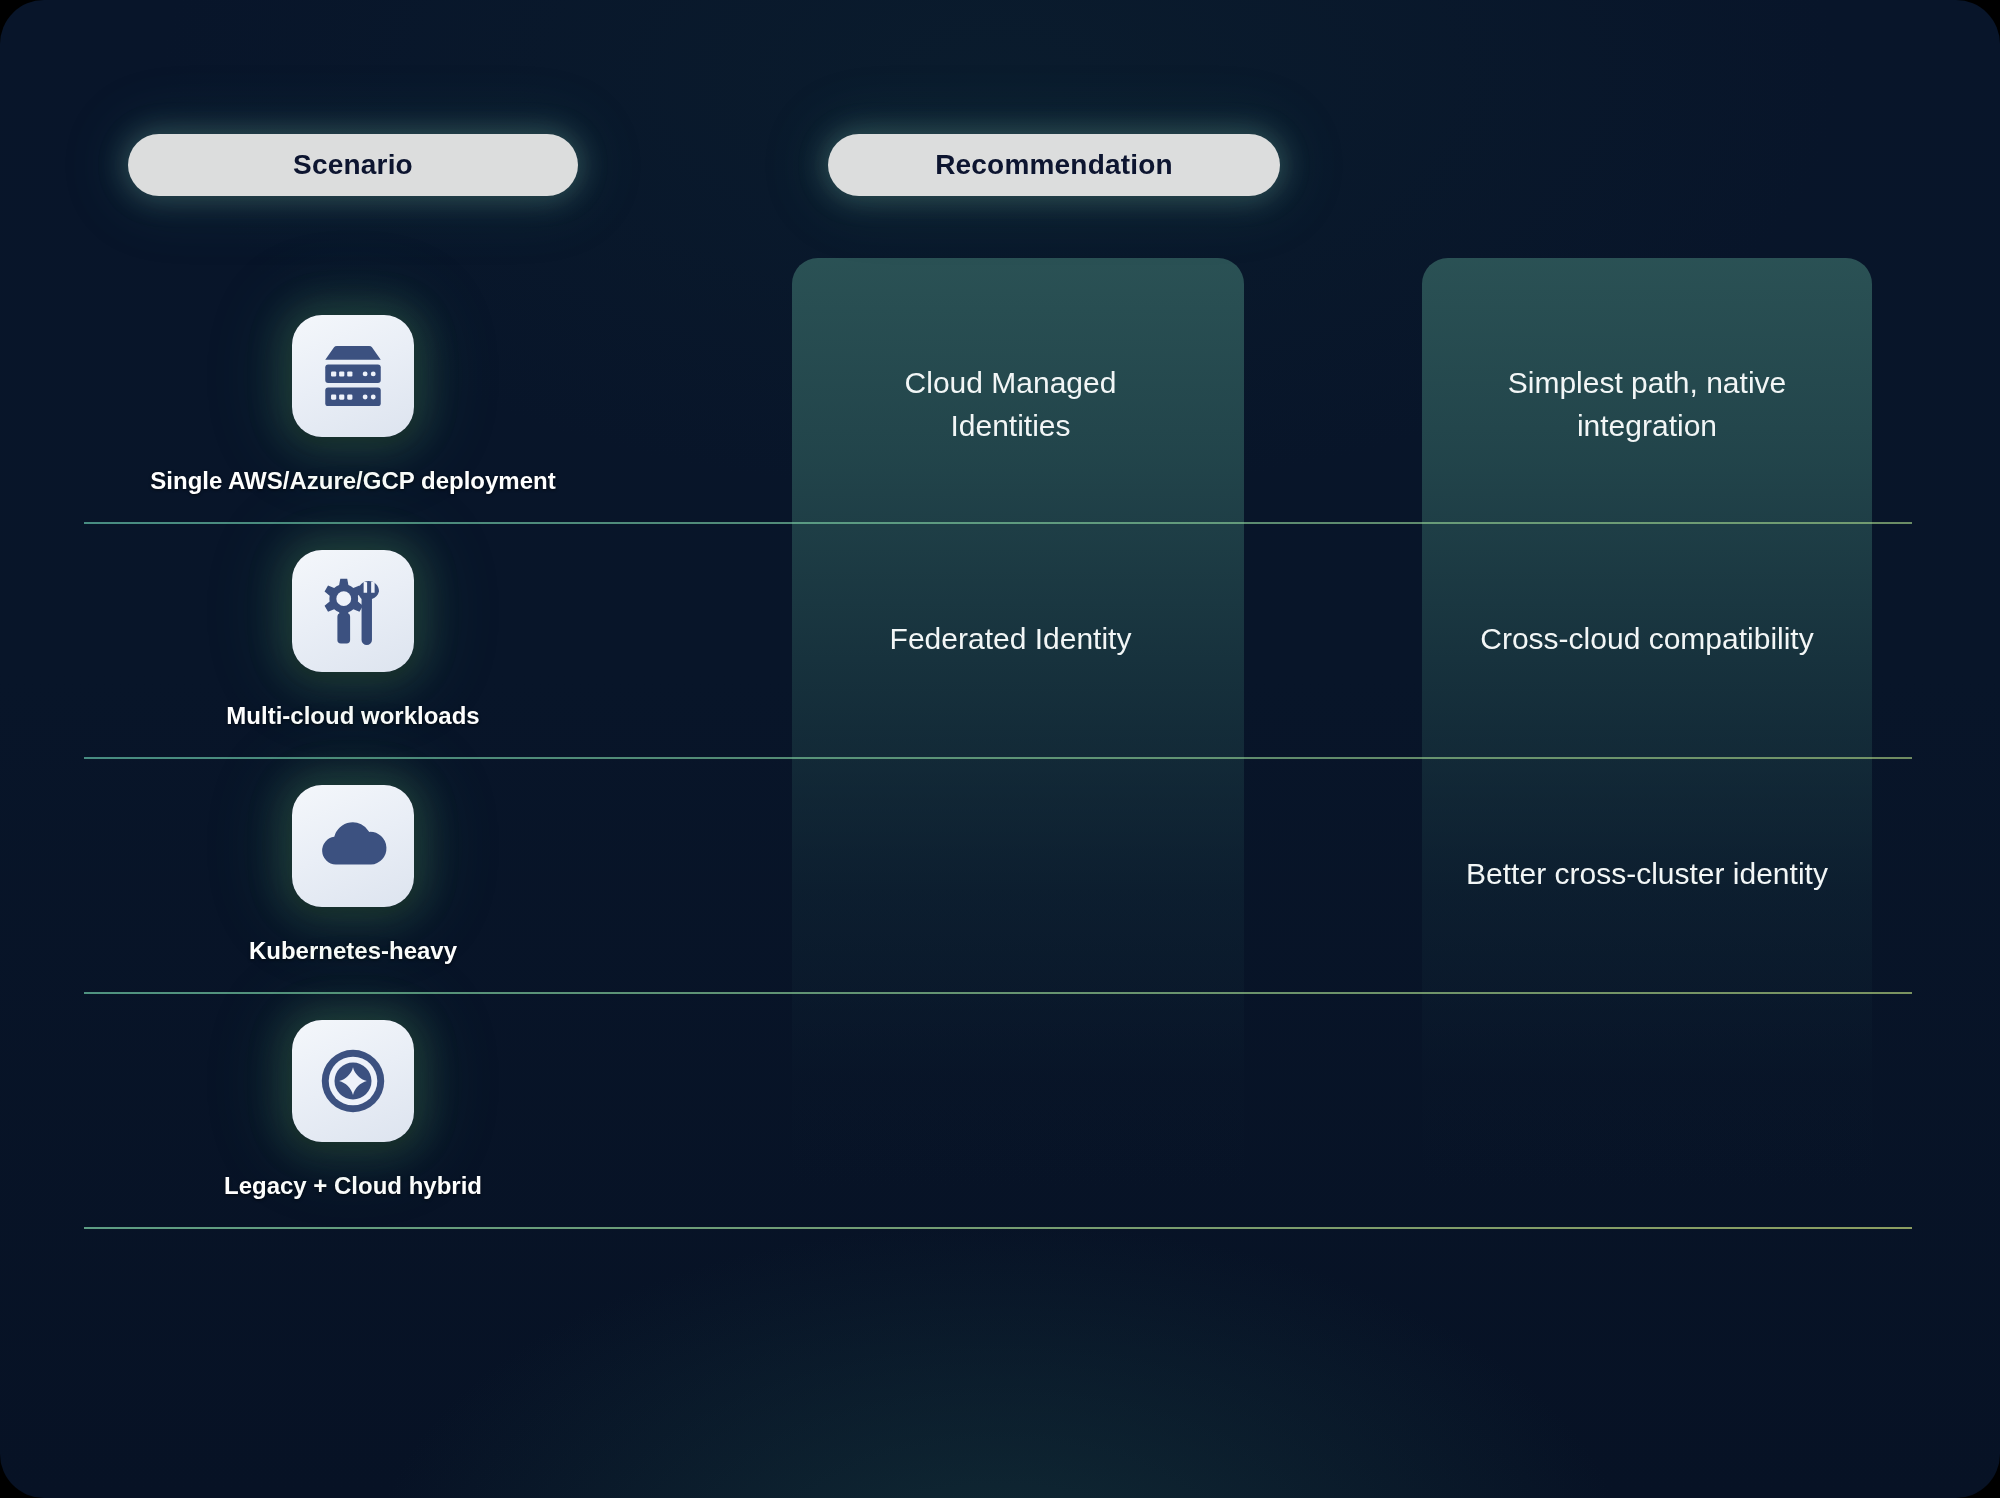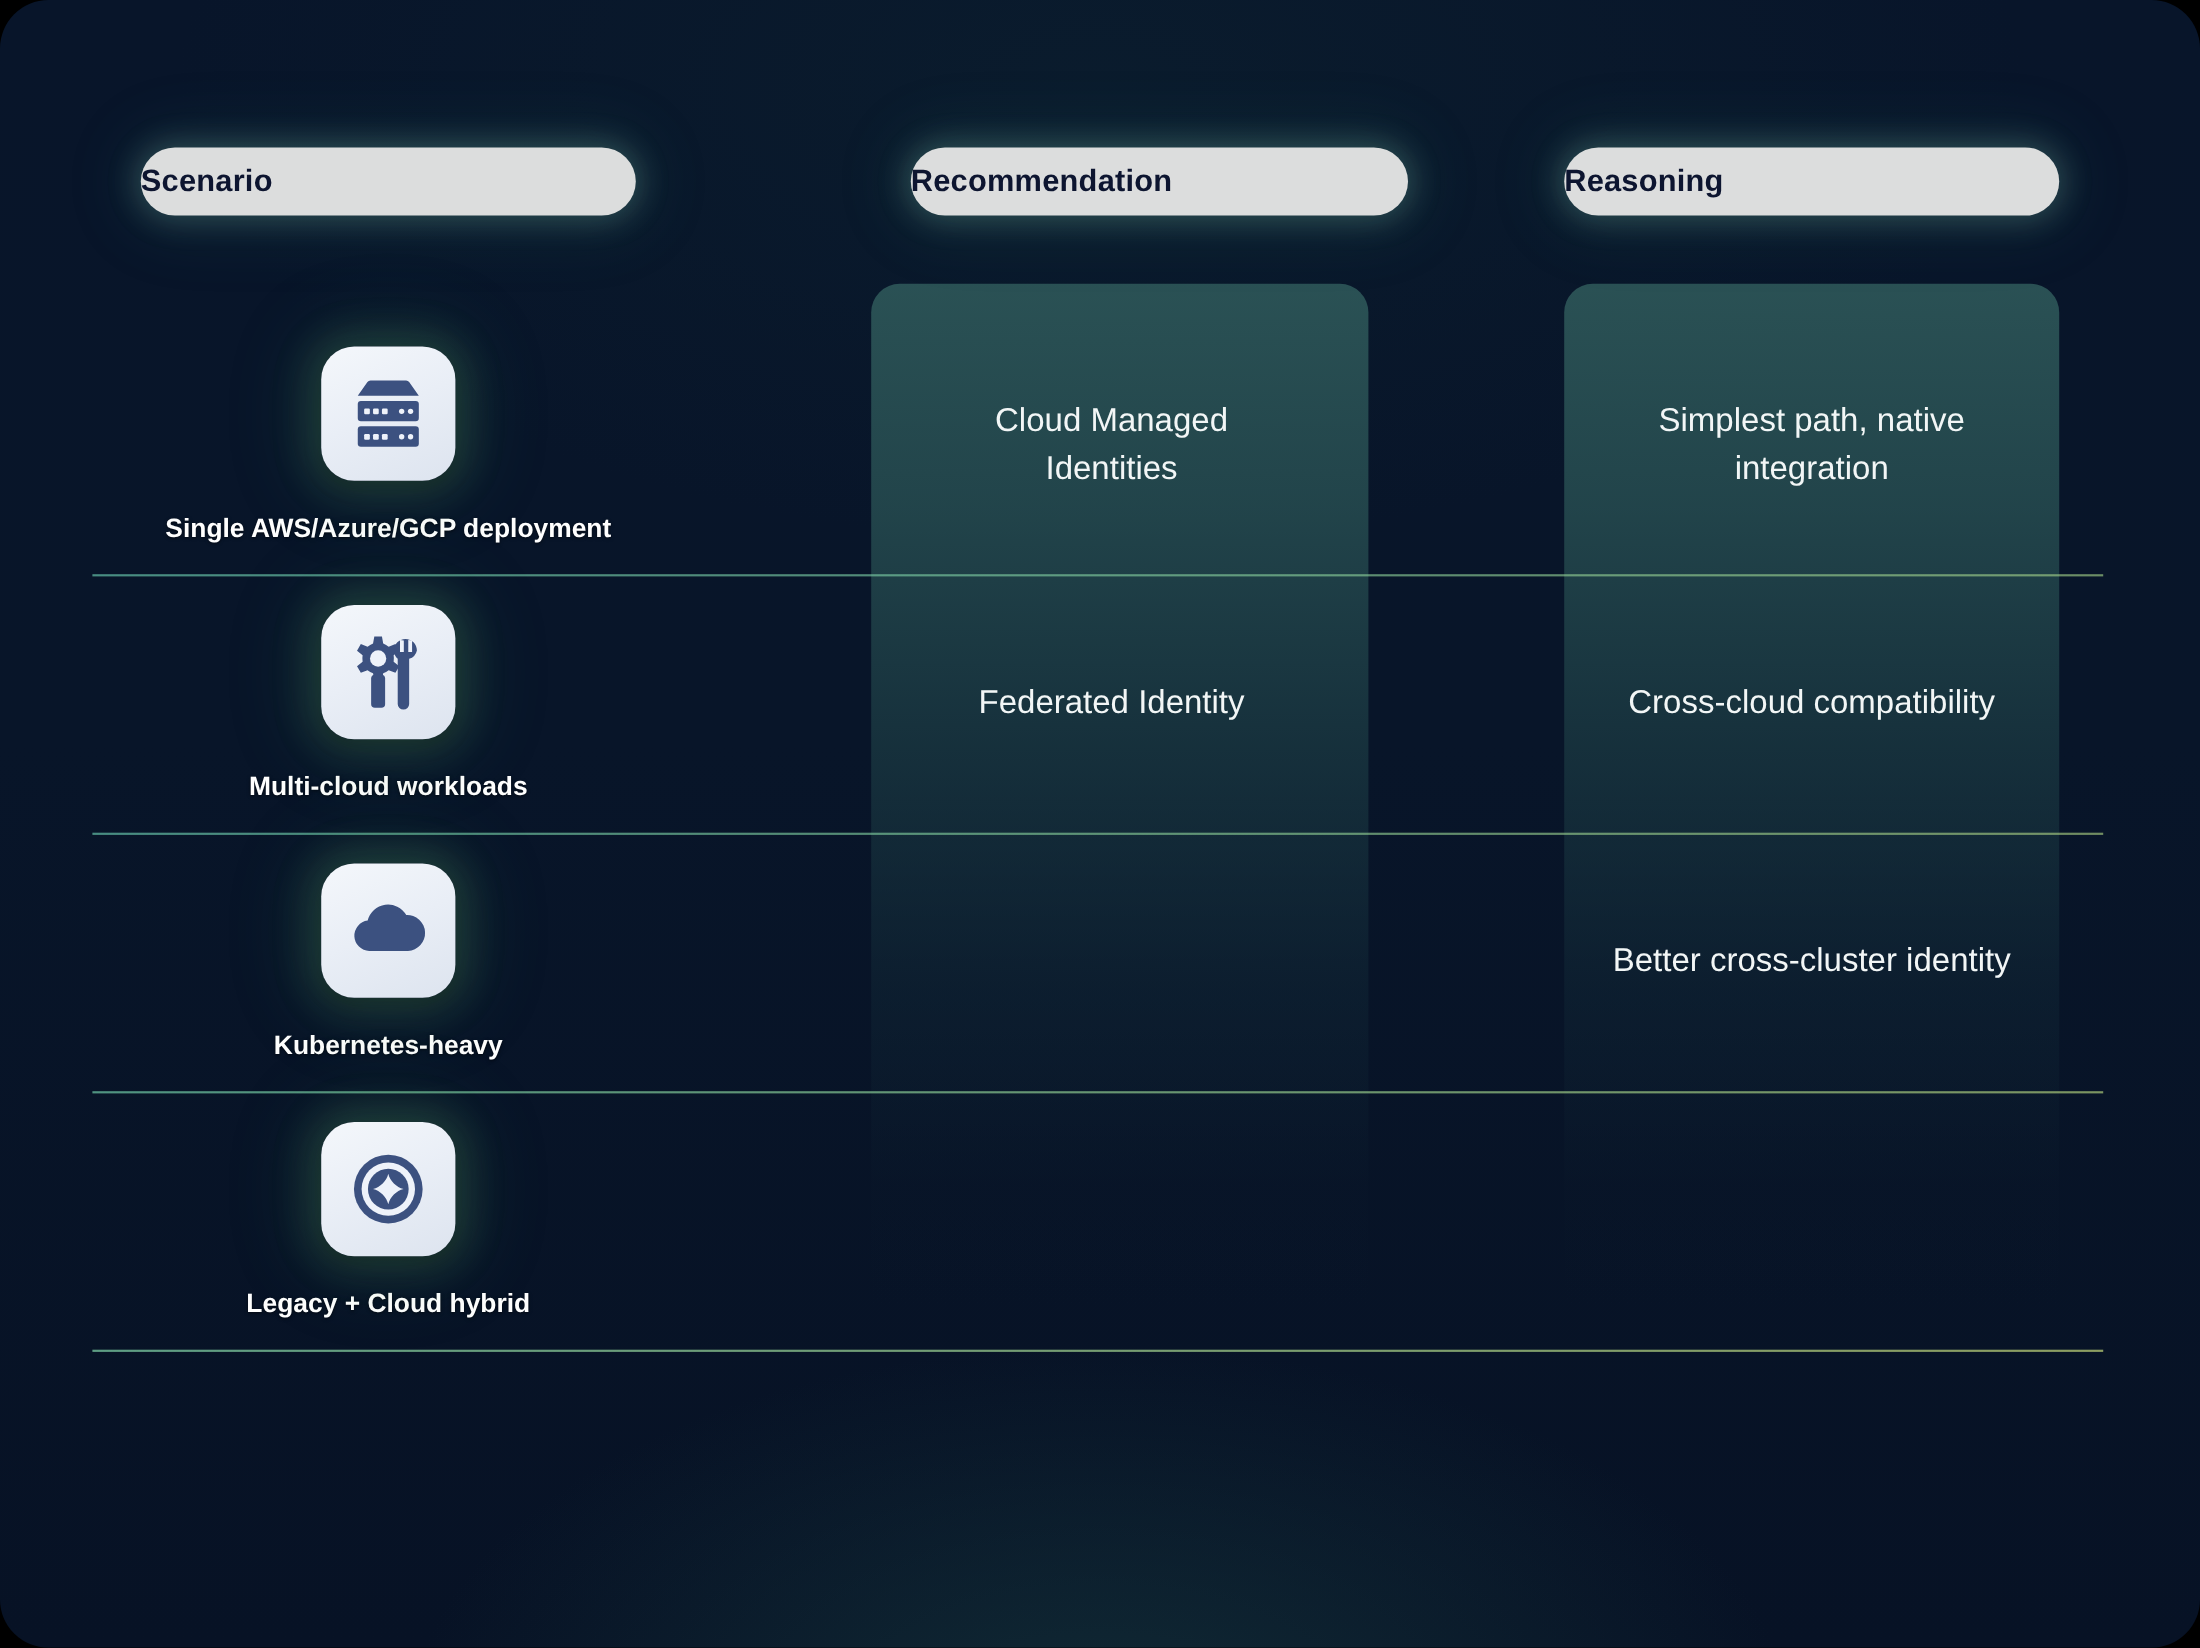--- a/index.html
+++ b/index.html
@@ -32,20 +32,21 @@
   
 
   
   .pill {
     position:absolute;
     height:62px;
     border-radius:31px;
     background:#dcdddd;
     display:flex;
     align-items:center;
+    justify-content:center;
     color:#0d1530;
     font-size:28px;
     font-weight:bold;
     letter-spacing:0.2px;
     box-shadow:0 0 26px 6px rgba(150,220,190,0.22),
                0 0 60px 16px rgba(60,140,120,0.12);
   }
   .pill.scenario       { left:128px;  width:450px; top:134px; }
   .pill.recommendation { left:828px;  width:452px; top:134px; }
   .pill.reasoning      { left:1422px; width:450px; top:134px; }
@@ -143,23 +144,20 @@
   <div class="grid">
 
     <div class="panel rec"></div>
     <div class="panel reas"></div>
 
     <div class="pill scenario">
       <span>Scenario</span>
     </div>
     <div class="pill recommendation">
       <span>Recommendation</span>
-    </div>
-    <div class="pill reasoning">
-      <span>Reasoning</span>
     </div>
 
     <div class="row r1">
       <div class="scen">
         <div class="iconwrap">
           <svg viewBox="0 0 64 64" aria-hidden="true">
             <path d="M18 6h28a3 3 0 0 1 2.4 1.2L56 18H8l7.6-10.8A3 3 0 0 1 18 6z" fill="#3c5180"></path>
             <rect x="8" y="22" width="48" height="16" rx="2.5" fill="#3c5180"></rect>
             <rect x="8" y="42" width="48" height="16" rx="2.5" fill="#3c5180"></rect>
             <rect x="13" y="28" width="4.5" height="4.5" rx="1" fill="#eef2fa"></rect>

